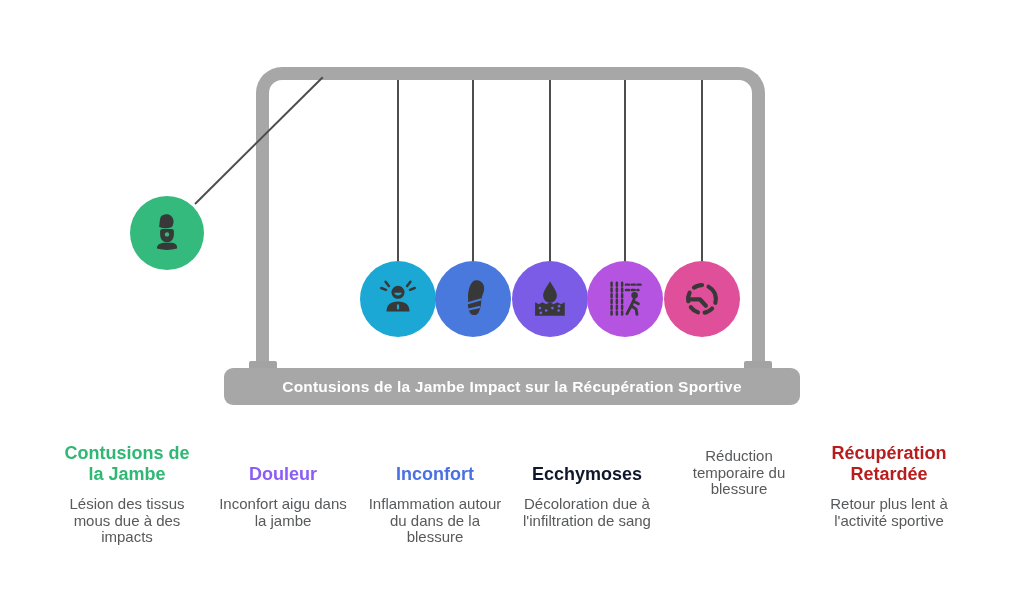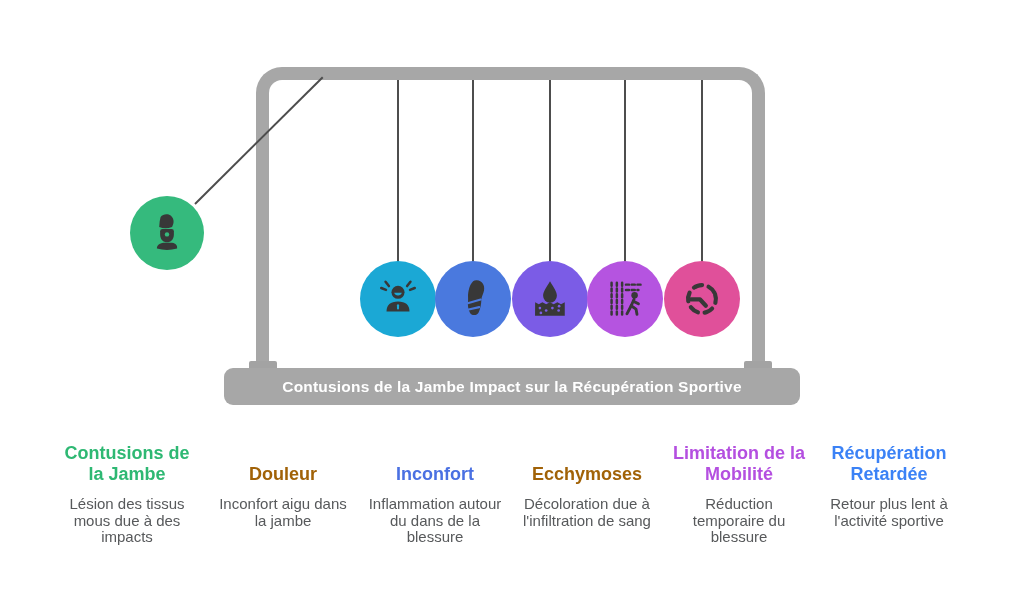--- a/index.html
+++ b/index.html
@@ -162,42 +162,40 @@
   </div>
 
   <div class="legend-col c1">
     <div class="col-title" style="color: rgb(46, 184, 115);">Contusions de
 la Jambe</div>
     <div class="col-desc">Lésion des tissus
 mous due à des
 impacts</div>
   </div>
   <div class="legend-col c2">
-    <div class="col-title" style="color: #a16207;">Douleur</div>
+    <div class="col-title" style="color: #8b5cf6;">Douleur</div>
     <div class="col-desc">Inconfort aigu dans
 la jambe</div>
   </div>
   <div class="legend-col c3">
     <div class="col-title" style="color: rgb(74, 112, 226);">Inconfort</div>
     <div class="col-desc">Inflammation autour
 du dans de la
 blessure</div>
   </div>
   <div class="legend-col c4">
-    <div class="col-title" style="color: #a16207; text-align: right;">Ecchymoses</div>
+    <div class="col-title" style="color: #0f172a; text-align: right;">Ecchymoses</div>
     <div class="col-desc">Décoloration due à
 l'infiltration de sang</div>
   </div>
   <div class="legend-col c5">
-    <div class="col-title" style="color: rgb(180, 79, 224);">Limitation de la
-Mobilité</div>
     <div class="col-desc">Réduction
 temporaire du
 blessure</div>
   </div>
   <div class="legend-col c6">
-    <div class="col-title" style="color: #3b82f6;">Récupération
+    <div class="col-title" style="color: #b91c1c;">Récupération
 Retardée</div>
     <div class="col-desc">Retour plus lent à
 l'activité sportive</div>
   </div>
 
 </div>
 
 </body></html>

